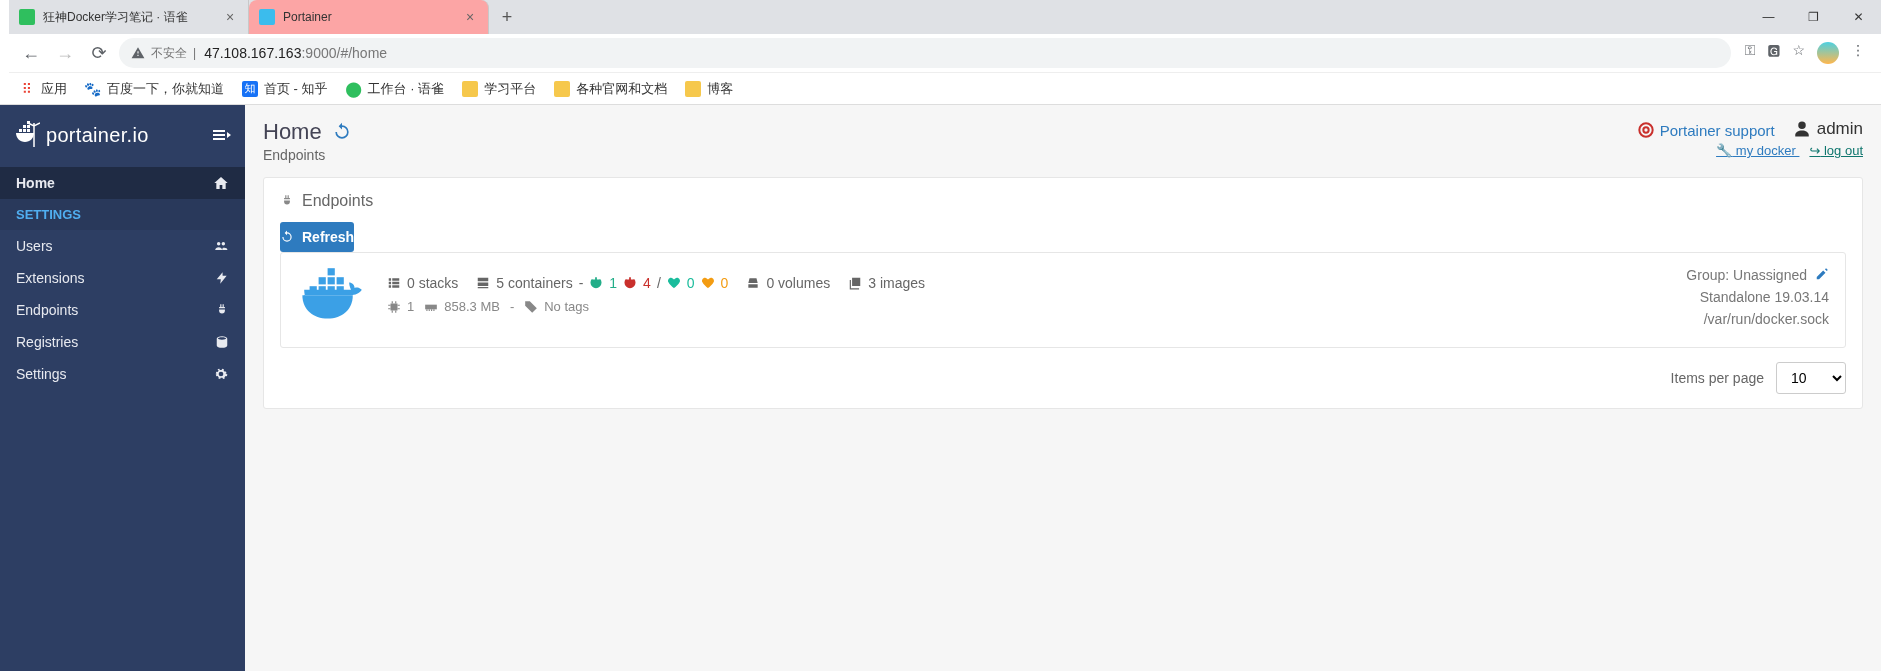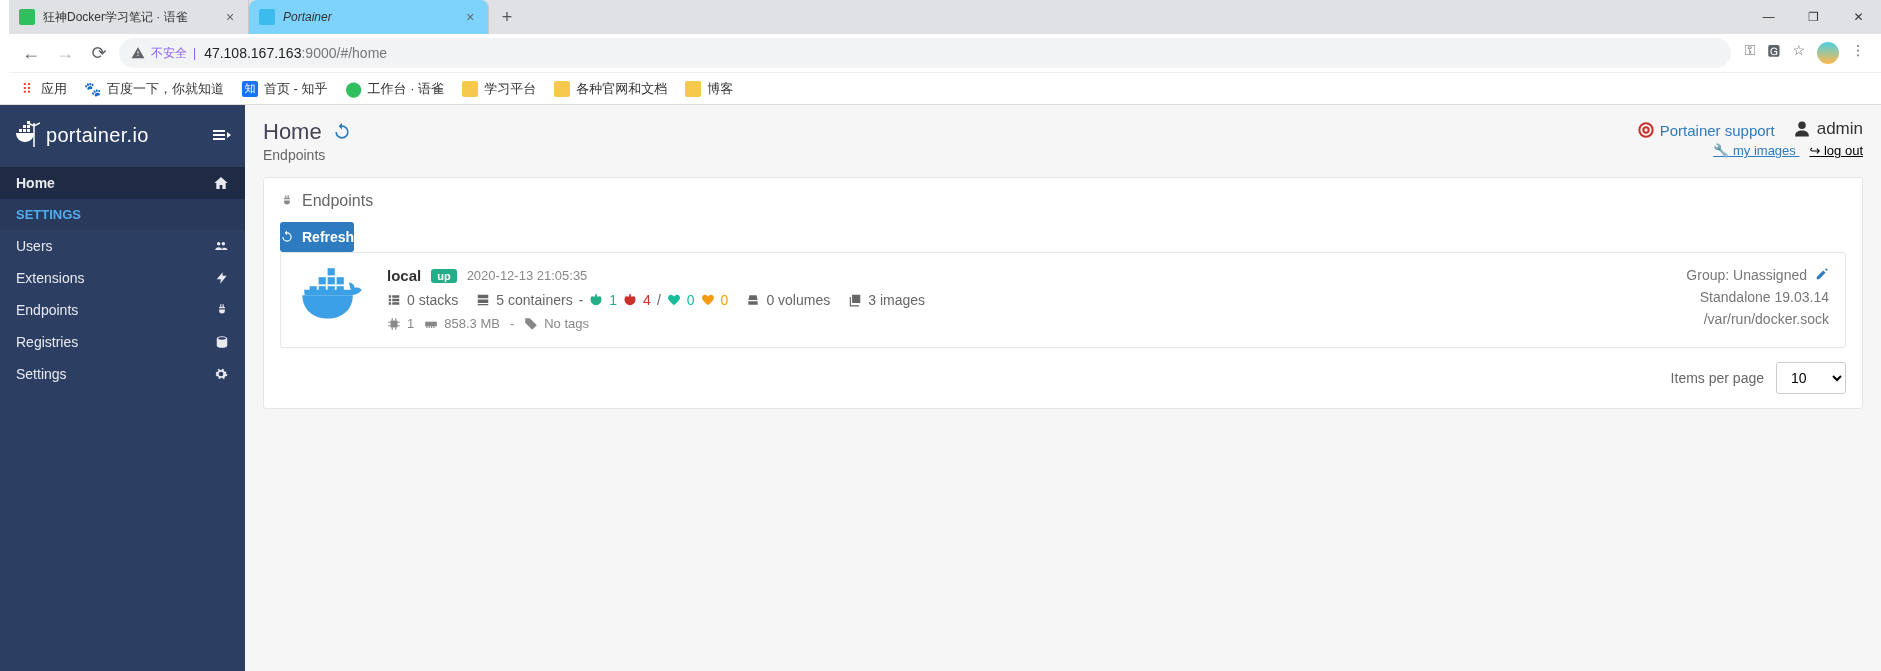--- a/index.html
+++ b/index.html
@@ -2,32 +2,32 @@
 <html><head>
 <meta charset="utf-8">
 <style>
 * { margin: 0; padding: 0; box-sizing: border-box; font-family: -apple-system, BlinkMacSystemFont, "Segoe UI", Arial, sans-serif; }
 body { background: #fff; font-size: 14px; color: #333; }
 
 
 .browser-chrome { background: #fff; border-bottom: 1px solid #ddd; padding-left: 9px; }
 .tabs-row { display: flex; align-items: center; background: #dfe1e5; height: 34px; }
 .tab { display: flex; align-items: center; padding: 0 10px; height: 34px; min-width: 240px; max-width: 240px; background: #dfe1e5; border-right: 1px solid #c8c8c8; position: relative; font-size: 12px; color: #333; }
-.tab.active { background: #7dd3fc; border-top-left-radius: 8px; border-top-right-radius: 8px; font-style: italic; }
+.tab.active { background: #fca5a5; border-top-left-radius: 8px; border-top-right-radius: 8px; }
 .tab-icon { width: 16px; height: 16px; margin-right: 8px; flex-shrink: 0; border-radius: 2px; }
 .tab-close { margin-left: auto; width: 16px; height: 16px; display: flex; align-items: center; justify-content: center; color: #666; font-size: 14px; }
 .tab-add { width: 28px; height: 28px; display: flex; align-items: center; justify-content: center; color: #555; font-size: 18px; margin-left: 4px; }
 .win-controls { margin-left: auto; display: flex; gap: 0; }
 .win-btn { width: 45px; height: 34px; display: flex; align-items: center; justify-content: center; color: #333; font-size: 12px; }
 
 .addr-row { display: flex; align-items: center; height: 38px; padding: 0 8px; gap: 6px; }
 .nav-btn { width: 28px; height: 28px; display: flex; align-items: center; justify-content: center; color: #5f6368; font-size: 18px; border-radius: 50%; }
 .nav-btn.disabled { color: #bbb; }
 .addr-bar { flex: 1; display: flex; align-items: center; height: 30px; background: #f1f3f4; border-radius: 15px; padding: 0 12px; gap: 8px; font-size: 14px; color: #202124; }
-.addr-bar .insecure { color: #8b5cf6; font-size: 12px; display: flex; align-items: center; gap: 6px; }
+.addr-bar .insecure { color: #737373; font-size: 12px; display: flex; align-items: center; gap: 6px; }
 .addr-text .path-dark { color: #222; }
 .addr-text .path-light { color: #777; }
 .addr-icons { display: flex; gap: 12px; margin: 0 8px; color: #5f6368; }
 
 .bookmarks-row { display: flex; align-items: center; height: 32px; padding: 0 10px; gap: 18px; font-size: 13px; color: #333; border-top: 1px solid #eee; }
 .bk { display: flex; align-items: center; gap: 6px; }
 .bk-icon { width: 16px; height: 16px; border-radius: 2px; display: inline-flex; align-items: center; justify-content: center; font-size: 11px; color: #fff; }
 
 
 .app { display: flex; height: calc(671px + 0px); min-height: 500px; }
@@ -44,21 +44,21 @@
 .main { flex: 1; background: #f6f6f6; padding: 14px 18px; overflow: auto; position: relative; }
 .page-header { display: flex; align-items: flex-start; margin-bottom: 14px; }
 .page-title { font-size: 22px; color: #445; font-weight: 400; display: flex; align-items: center; gap: 10px; }
 .page-sub { font-size: 14px; color: #666; margin-top: 2px; }
 .header-right { margin-left: auto; text-align: right; }
 .sup-link { color: #2e7bbf; font-size: 15px; display: inline-flex; align-items: center; gap: 6px; }
 .sup-icon { color: #c9302c; font-size: 15px; }
 .admin-link { color: #333; font-size: 17px; display: inline-flex; align-items: center; gap: 6px; margin-left: 14px; }
 .sub-links { margin-top: 2px; font-size: 13px; }
 .sub-links a { color: #2e7bbf; text-decoration: underline; margin-left: 10px; }
-.sub-links .logout { color: #000000; }
+.sub-links .logout { color: #0f766e; }
 
 .panel { background: #fff; border: 1px solid #e6e6e6; border-radius: 3px; padding: 14px 16px; }
 .panel-title { display: flex; align-items: center; gap: 8px; font-size: 16px; color: #666; margin-bottom: 12px; }
 .btn-refresh { display: inline-flex; align-items: center; gap: 8px; background: #2e7bbf; color: #fff; border: none; padding: 7px 0; border-radius: 3px; font-size: 14px; font-weight: 600; cursor: pointer; }
 .search-row { display: flex; align-items: center; gap: 10px; margin: 14px 0 10px 0; color: #999; }
 .search-row input { flex: 1; border: none; outline: none; font-size: 16px; padding: 8px 0; color: #444; background: transparent; }
 .search-row input::placeholder { color: #999; }
 
 .endpoint-card { border: 1px solid #e6e6e6; border-radius: 3px; padding: 14px 16px; display: flex; gap: 18px; align-items: flex-start; }
 .docker-logo { width: 72px; height: 60px; flex-shrink: 0; }
@@ -256,21 +256,21 @@
             <span>Portainer support</span>
           </span>
           <span class="admin-link">
             <svg width="18" height="18" viewBox="0 0 24 24">
                 <path fill="#333" d="M12 12a5 5 0 100-10 5 5 0 000 10zm0 2c-5 0-9 2.5-9 6v2h18v-2c0-3.5-4-6-9-6z"></path>
               </svg>
             <span>admin</span>
           </span>
         </div>
         <div class="sub-links">
-          <a><span style="color:#2e7bbf">🔧</span><span> my images </span></a>
+          <a><span style="color:#2e7bbf">🔧</span><span> my docker </span></a>
           <a class="logout"><span>↪</span><span> log out</span></a>
         </div>
       </div>
     </div>
 
     <div class="panel">
       <div class="panel-title">
         <span style="color:#888">
           <svg width="14" height="14" viewBox="0 0 24 24">
               <path fill="currentColor" d="M9 2v5H7v2h10V7h-2V2h-2v5h-2V2H9zm-2 9v2a5 5 0 005 5v4h0v-4a5 5 0 005-5v-2H7z"></path>
@@ -297,25 +297,20 @@
             <rect x="24" y="8" width="8" height="8"></rect>
               <rect x="34" y="8" width="8" height="8"></rect>
               <rect x="44" y="8" width="8" height="8"></rect>
             <rect x="34" y="-2" width="8" height="8"></rect>
             <path d="M8 28h52c4 0 10-2 12-6 0 0-4-4-8-2 0-4-4-6-6-6 0 4 2 8 2 8H8c0 14 10 26 26 26C18 48 8 40 8 28z"></path>
             <path d="M6 28h56c0 16-12 26-28 26S6 44 6 28z"></path>
           </g>
         </svg>
 
         <div class="ep-body">
-          <div class="ep-top">
-            <span class="ep-name">local</span>
-            <span class="badge-up">up</span>
-            <span class="ep-time">2020-12-13 21:05:35</span>
-          </div>
           <div class="ep-stats">
             <span class="stat">
               <svg class="mini-icon" viewBox="0 0 24 24">
                   <path fill="#666" d="M3 4h4v4H3zM9 4h12v4H9zM3 10h4v4H3zM9 10h12v4H9zM3 16h4v4H3zM9 16h12v4H9z"></path>
                 </svg>
               <span>0 stacks</span>
             </span>
             <span class="stat">
               <svg class="mini-icon" viewBox="0 0 24 24">
                   <path fill="#666" d="M3 3h18v6H3zM3 11h18v6H3zM3 19h18v2H3z"></path>

